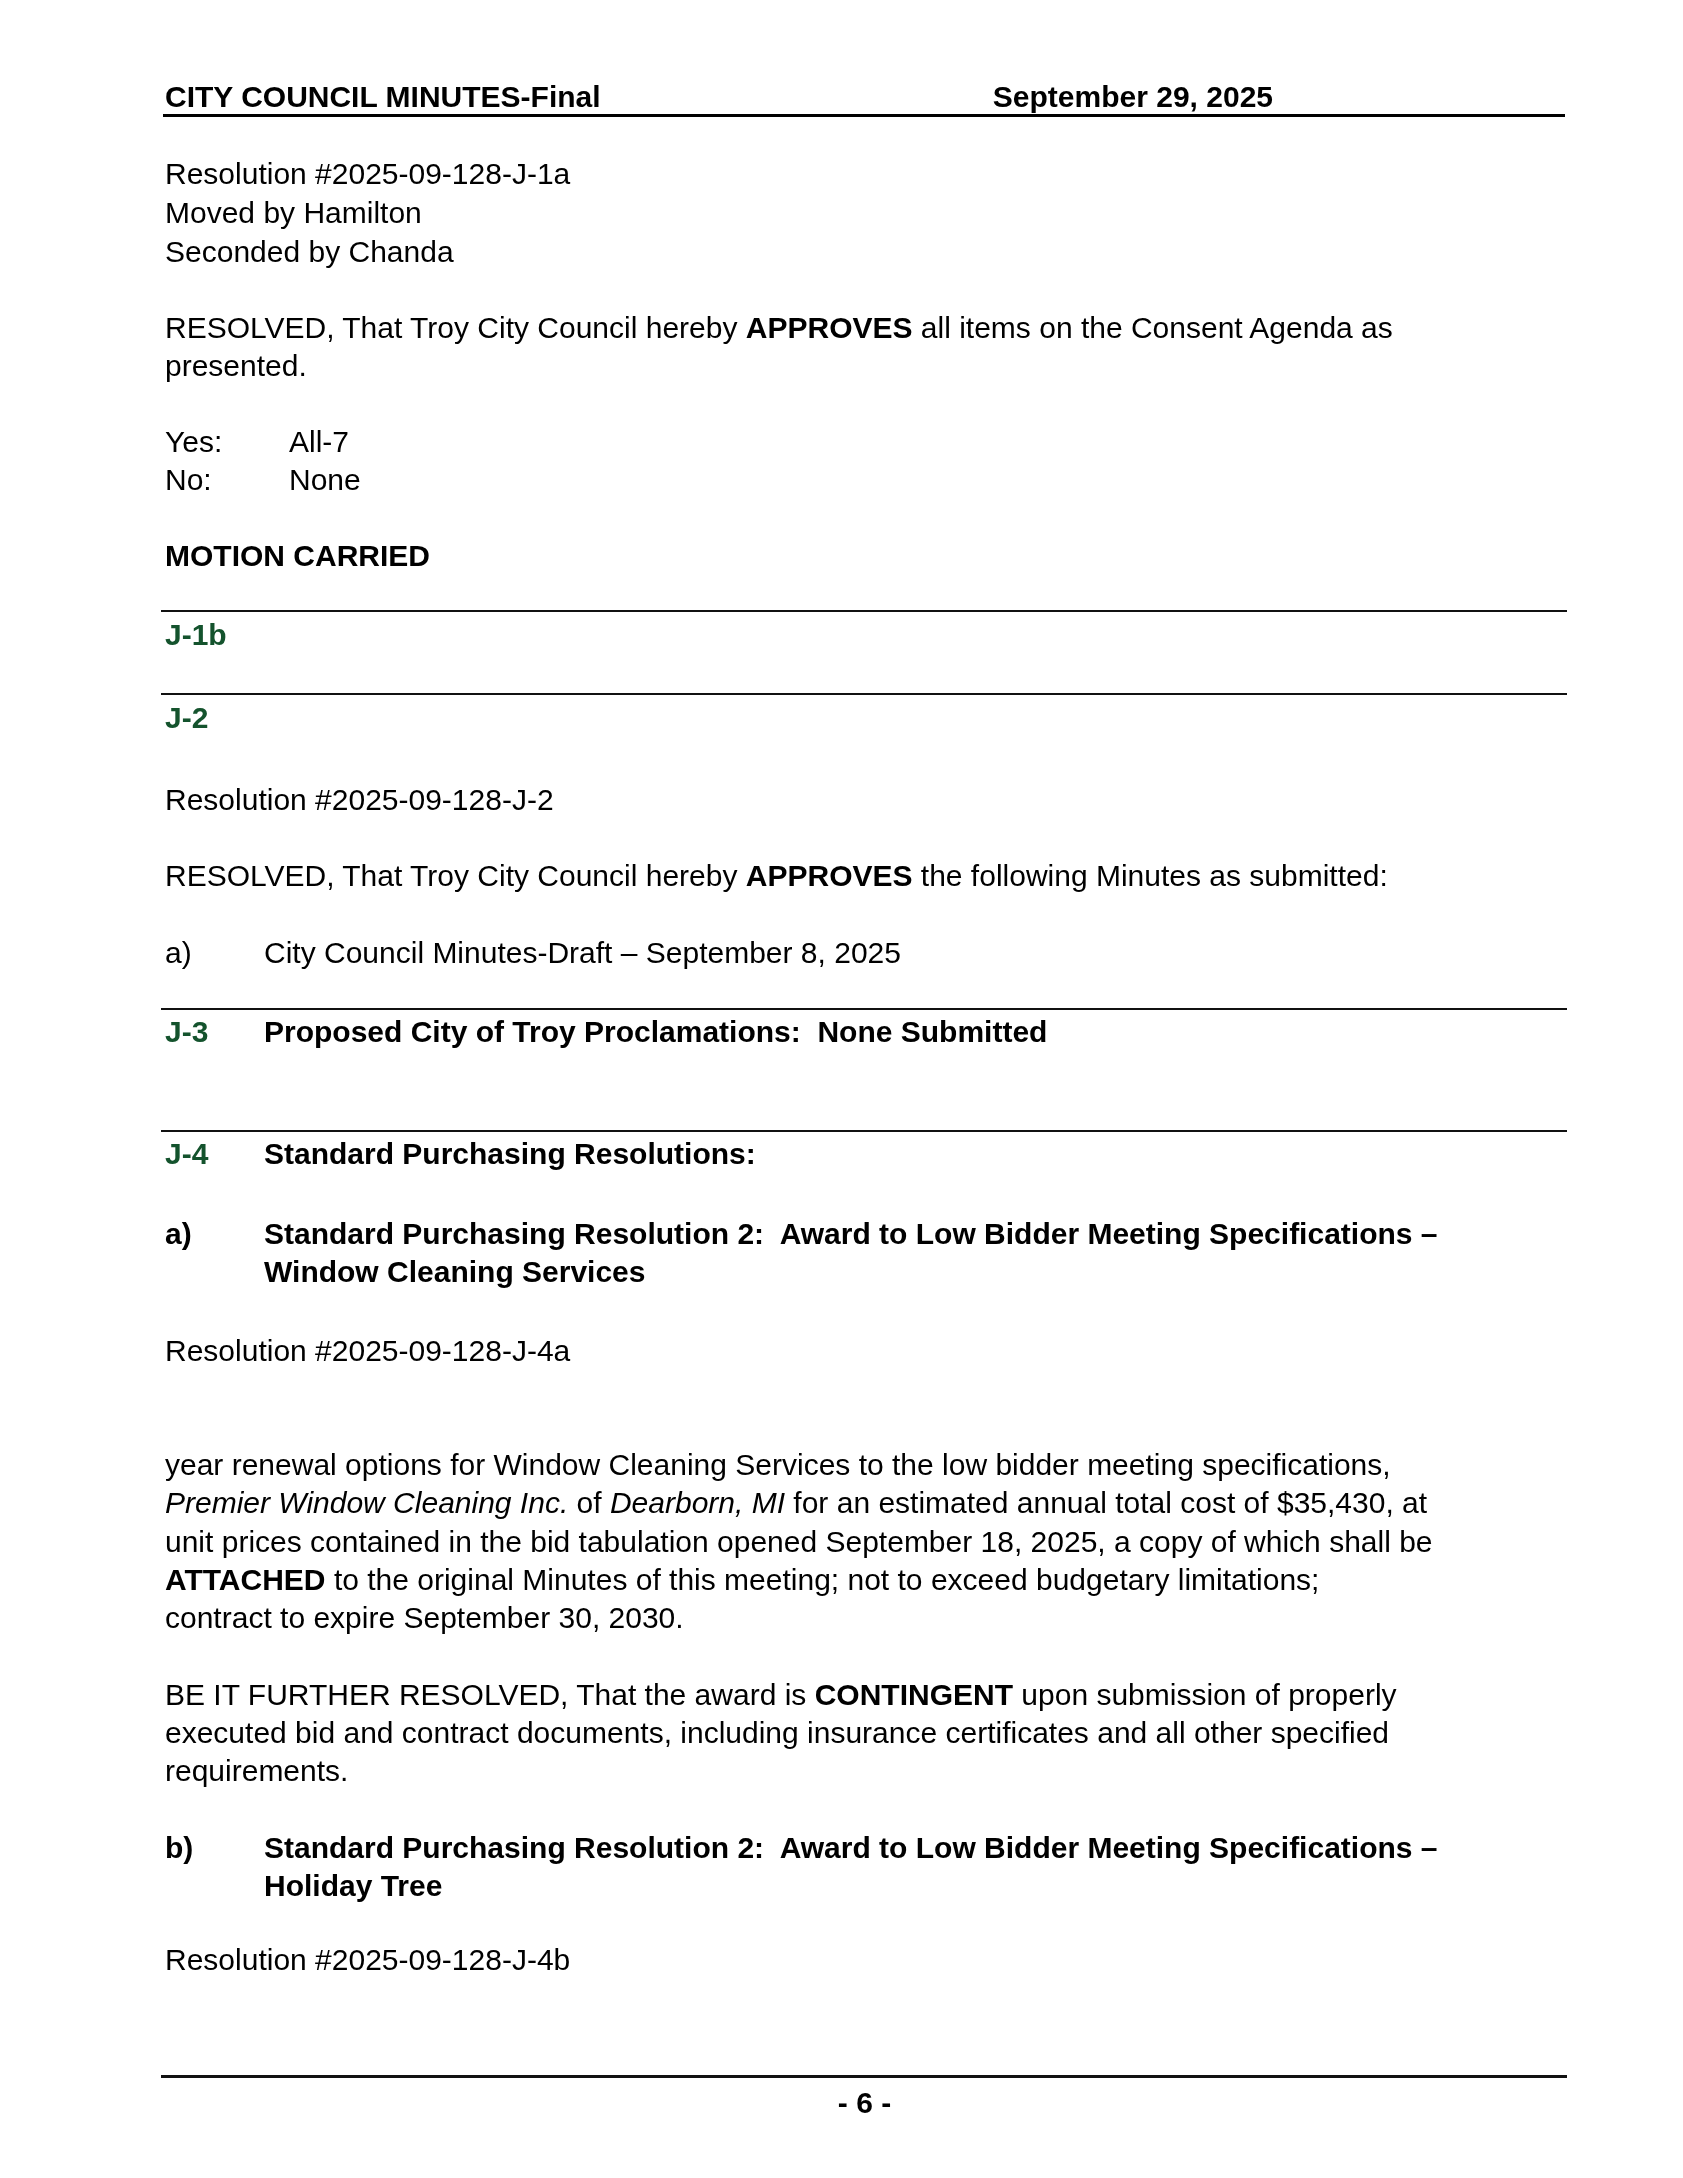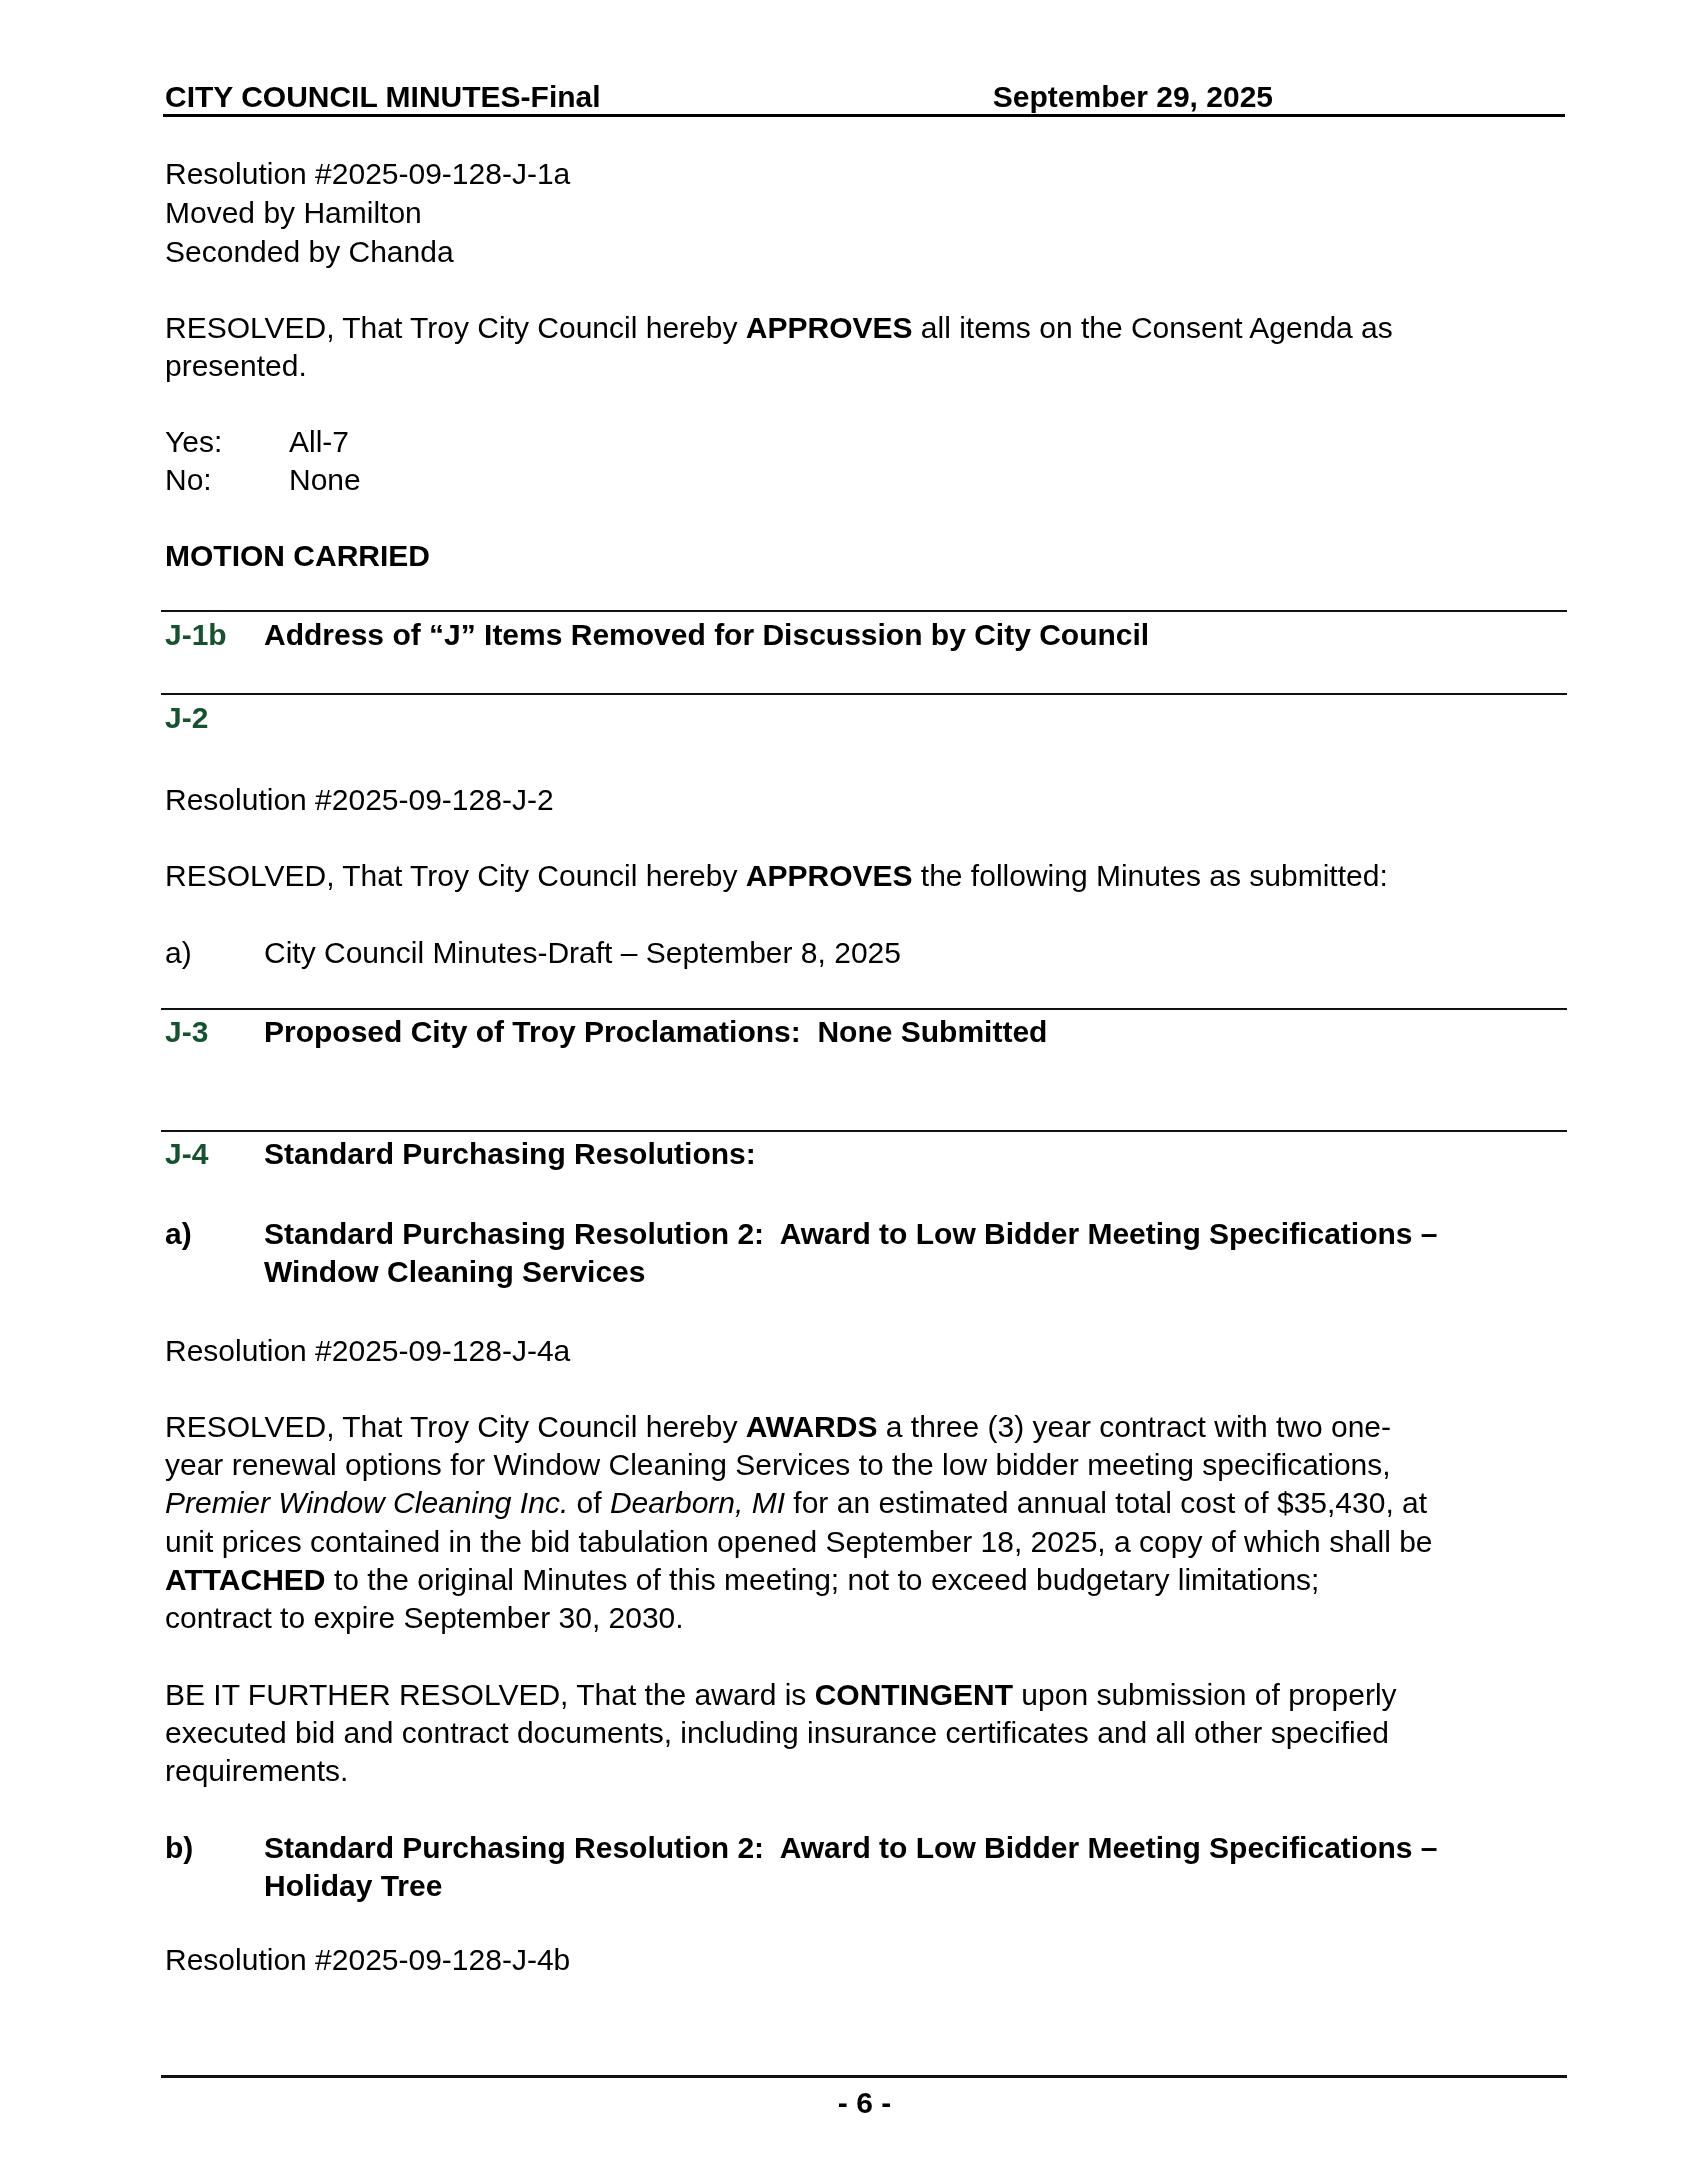--- a/index.html
+++ b/index.html
@@ -39,21 +39,20 @@
 
   <div class="lbl" style="top:424px">Yes:</div>
   <div class="yn-val" style="top:424px">All-7</div>
   <div class="lbl" style="top:462px">No:</div>
   <div class="yn-val" style="top:462px">None</div>
 
   <div class="ln b" style="top:538px">MOTION CARRIED</div>
 
   <div class="rule" style="top:610px"></div>
   <div class="code" style="top:617px">J-1b</div>
-  <div class="ttl" style="top:617px">Address of “J” Items Removed for Discussion by City Council</div>
 
   <div class="rule" style="top:693px"></div>
   <div class="code" style="top:700px">J-2</div>
   <div class="ln" style="top:782px">Resolution #2025-09-128-J-2</div>
   <div class="ln" style="top:858px"><span>RESOLVED, That Troy City Council hereby </span><span class="b">APPROVES</span><span> the following Minutes as submitted:</span></div>
   <div class="lbl" style="top:935px">a)</div>
   <div class="ind" style="top:935px">City Council Minutes-Draft – September 8, 2025</div>
 
   <div class="rule" style="top:1008px"></div>
   <div class="code" style="top:1014px">J-3</div>
@@ -61,21 +60,20 @@
 
   <div class="rule" style="top:1130px"></div>
   <div class="code" style="top:1136px">J-4</div>
   <div class="ttl" style="top:1136px">Standard Purchasing Resolutions:</div>
 
   <div class="lbl b" style="top:1216px">a)</div>
   <div class="ttl" style="top:1216px">Standard Purchasing Resolution 2:  Award to Low Bidder Meeting Specifications –</div>
   <div class="ttl" style="top:1254px">Window Cleaning Services</div>
   <div class="ln" style="top:1333px">Resolution #2025-09-128-J-4a</div>
 
-  <div class="ln" style="top:1409px"><span>RESOLVED, That Troy City Council hereby </span><span class="b">AWARDS</span><span> a three (3) year contract with two one-</span></div>
   <div class="ln" style="top:1447px">year renewal options for Window Cleaning Services to the low bidder meeting specifications,</div>
   <div class="ln" style="top:1485px"><span class="i">Premier Window Cleaning Inc.</span><span> of </span><span class="i">Dearborn, MI</span><span> for an estimated annual total cost of $35,430, at</span></div>
   <div class="ln" style="top:1524px">unit prices contained in the bid tabulation opened September 18, 2025, a copy of which shall be</div>
   <div class="ln" style="top:1562px"><span class="b">ATTACHED</span><span> to the original Minutes of this meeting; not to exceed budgetary limitations;</span></div>
   <div class="ln" style="top:1600px">contract to expire September 30, 2030.</div>
 
   <div class="ln" style="top:1677px"><span>BE IT FURTHER RESOLVED, That the award is </span><span class="b">CONTINGENT</span><span> upon submission of properly</span></div>
   <div class="ln" style="top:1715px">executed bid and contract documents, including insurance certificates and all other specified</div>
   <div class="ln" style="top:1753px">requirements.</div>
 

